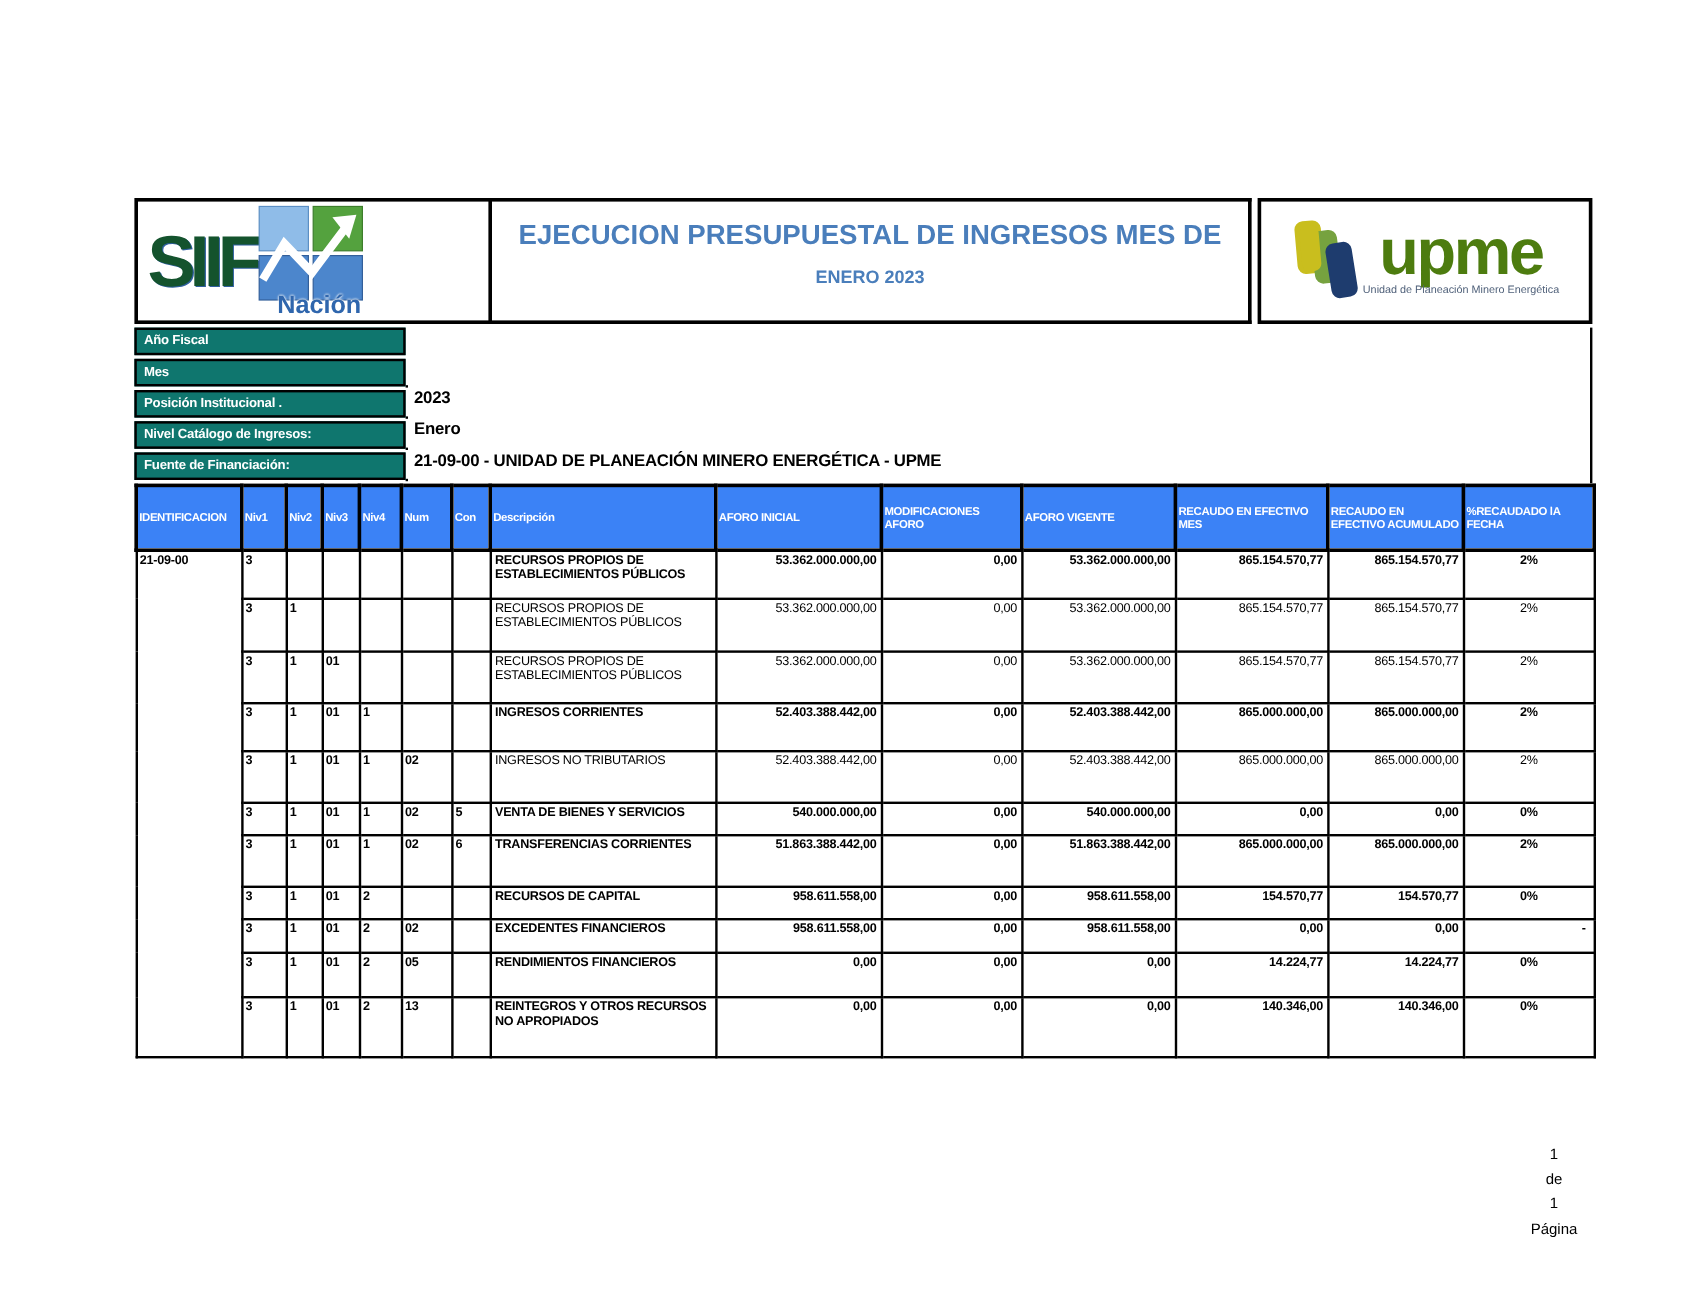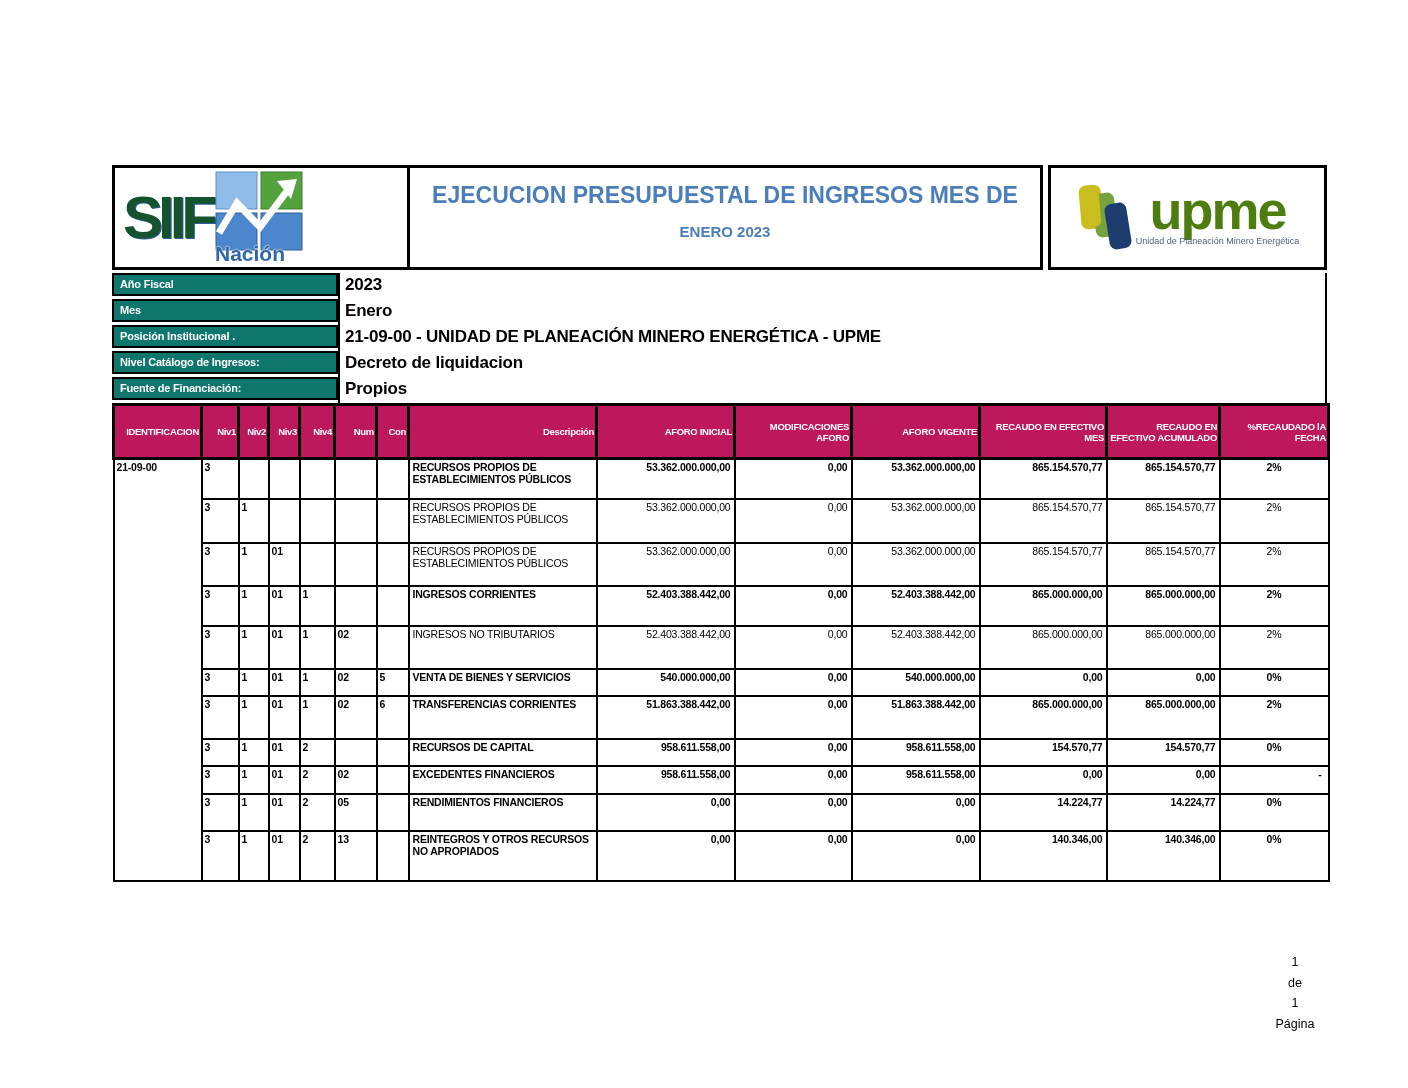--- a/index.html
+++ b/index.html
@@ -2,39 +2,39 @@
 <html><head>
 <meta charset="utf-8">
 <style>
   html,body{margin:0;padding:0;background:#fff;font-family:"Liberation Sans",sans-serif;}
   .page{position:relative;width:1408px;height:1088px;background:#fff;overflow:hidden;}
 
   
   .band{position:absolute;left:112px;top:165px;width:1215px;height:105px;display:flex;}
   .siif-box{width:298px;height:105px;border:3px solid #000;box-sizing:border-box;display:flex;align-items:center;padding-left:8px;position:relative;background:#fff;}
   .siif-word{font-size:60px;font-weight:bold;color:#14532d;letter-spacing:-5px;line-height:0.85;text-shadow:1px 1px 0 #2f5f9e;}
-  .siif-right{display:flex;flex-direction:column;margin-left:2px;}
+  .siif-right{display:flex;flex-direction:column;align-items:flex-end;margin-left:2px;}
   .siif-nacion{font-size:21px;font-weight:bold;color:#2F66AD;line-height:1;margin-top:-14px;margin-right:2px;text-shadow:0 0 2px #fff,0 0 2px #fff;}
   .title-box{width:633px;height:105px;border:3px solid #000;border-left:none;box-sizing:border-box;text-align:center;color:#4A7EBB;font-weight:bold;padding-top:15px;background:#fff;}
   .title-box .t1{font-size:23px;line-height:1.1;}
   .title-box .t2{font-size:15px;margin-top:15px;}
   .upme-box{width:279px;height:105px;border:3px solid #000;box-sizing:border-box;margin-left:5px;display:flex;align-items:center;justify-content:center;background:#fff;}
   .upme-text-col{display:flex;flex-direction:column;align-items:center;margin-left:4px;}
   .upme-word{font-size:54px;font-weight:bold;color:#4d7c0f;letter-spacing:-2px;line-height:0.8;}
   .upme-sub{font-size:9px;color:#50617a;margin-top:3px;white-space:nowrap;}
 
   
   .meta{position:absolute;left:112px;top:273px;width:1215px;box-sizing:border-box;border-right:2px solid #000;}
   .meta-row{display:flex;height:26px;}
   .meta-label{width:226px;box-sizing:border-box;height:23px;background:#0f766e;border:2px solid #000;color:#fff;font-size:11px;font-weight:bold;padding:3px 0 0 6px;letter-spacing:-0.2px;}
-  .meta-value{flex:1;box-sizing:border-box;border-left:2px solid #000;font-size:17px;font-weight:bold;padding:2px 0 0 5px;letter-spacing:-0.2px;color:#000;}
+  .meta-value{flex:1;box-sizing:border-box;border-left:2px solid #000;font-size:14px;font-weight:bold;padding:2px 0 0 5px;letter-spacing:-0.2px;color:#000;margin-top:48px;}
 
   
   .tbl{position:absolute;left:112px;top:403px;width:1215px;border-collapse:collapse;table-layout:fixed;background:#fff;}
-  .tbl th{background:#be185d;color:#fff;border:3px solid #000;font-size:9.5px;font-weight:bold;text-align:right;vertical-align:middle;padding:1px;height:49px;letter-spacing:-0.3px;overflow:hidden;}
+  .tbl th{background:#3b82f6;color:#fff;border:3px solid #000;font-size:9.5px;font-weight:bold;text-align:left;vertical-align:middle;padding:1px;height:49px;letter-spacing:-0.3px;overflow:hidden;}
   .tbl td{border:2px solid #000;vertical-align:top;font-size:10.5px;font-weight:bold;letter-spacing:-0.2px;padding:1px 2px;overflow:hidden;color:#000;line-height:1.15;}
   .tbl td.ident{padding-left:2px;}
   .tbl td.lvl{padding-left:2px;}
   .tbl td.desc{padding-left:3px;}
   .tbl td.money{text-align:right;padding-right:3px;}
   .tbl td.pct{text-align:center;}
   .tbl td.pct-dash{text-align:right;padding-right:6px;}
   .tbl tr.reg td{font-weight:normal;}
   .tbl tr.reg td.lvl{font-weight:bold;}
 

